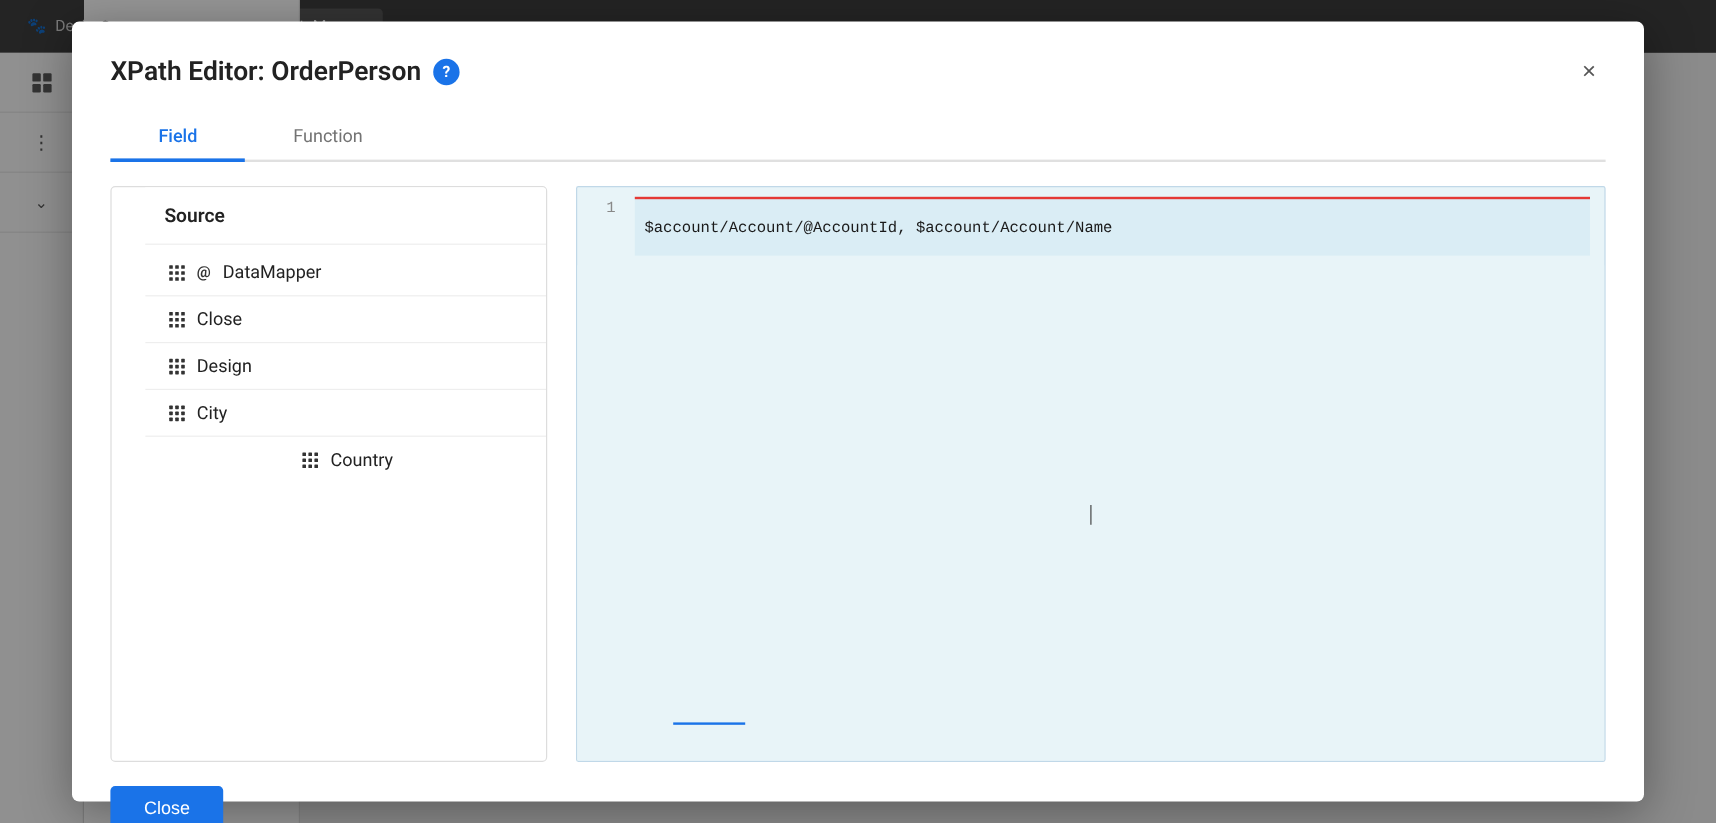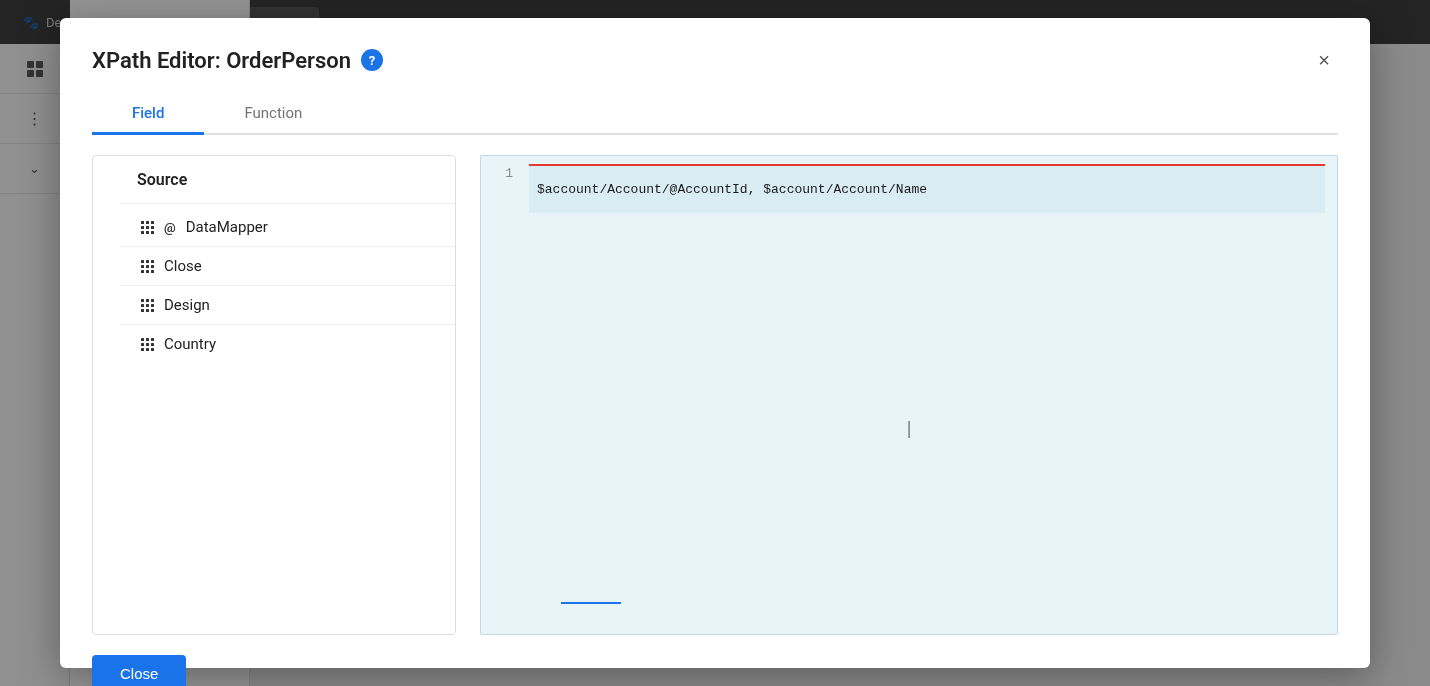--- a/index.html
+++ b/index.html
@@ -189,21 +189,21 @@
     .field-item {
       display: flex;
       align-items: center;
       gap: 10px;
       padding: 10px 16px 10px 20px;
       border-bottom: 1px solid #eee;
       cursor: pointer;
       font-size: 15px;
       color: #222;
     }
-    .field-item:last-child { border-bottom: none; }
+    .field-item:last-child { border-bottom: none; justify-content: center; }
 
     .grid-icon {
       display: inline-flex;
       flex-direction: column;
       gap: 2px;
       flex-shrink: 0;
     }
     .grid-icon .grid-row {
       display: flex;
       gap: 2px;
@@ -467,20 +467,40 @@
                   </div>
                 <div class="grid-row">
                     <div class="grid-dot"></div>
                     <div class="grid-dot"></div>
                     <div class="grid-dot"></div>
                   </div>
               </div>
               <span>Design</span>
             </div>
 
+            <div class="field-item">
+              <div class="grid-icon">
+                <div class="grid-row">
+                    <div class="grid-dot"></div>
+                    <div class="grid-dot"></div>
+                    <div class="grid-dot"></div>
+                  </div>
+                <div class="grid-row">
+                    <div class="grid-dot"></div>
+                    <div class="grid-dot"></div>
+                    <div class="grid-dot"></div>
+                  </div>
+                <div class="grid-row">
+                    <div class="grid-dot"></div>
+                    <div class="grid-dot"></div>
+                    <div class="grid-dot"></div>
+                  </div>
+              </div>
+              <span>City</span>
+            </div>
 
             <div class="field-item">
               <div class="grid-icon">
                 <div class="grid-row">
                     <div class="grid-dot"></div>
                     <div class="grid-dot"></div>
                     <div class="grid-dot"></div>
                   </div>
                 <div class="grid-row">
                     <div class="grid-dot"></div>

